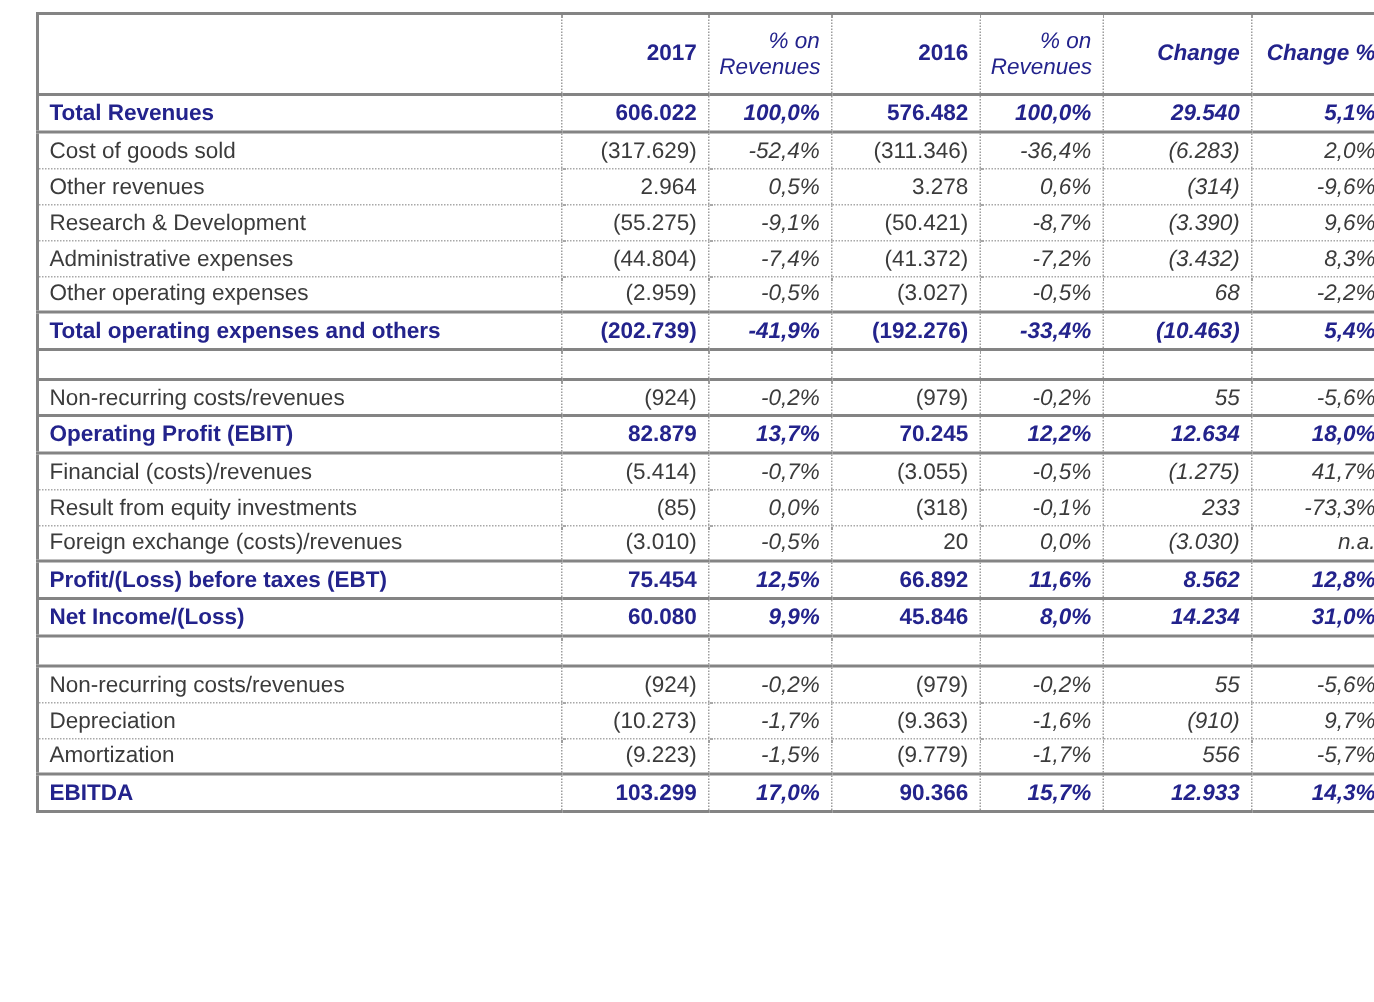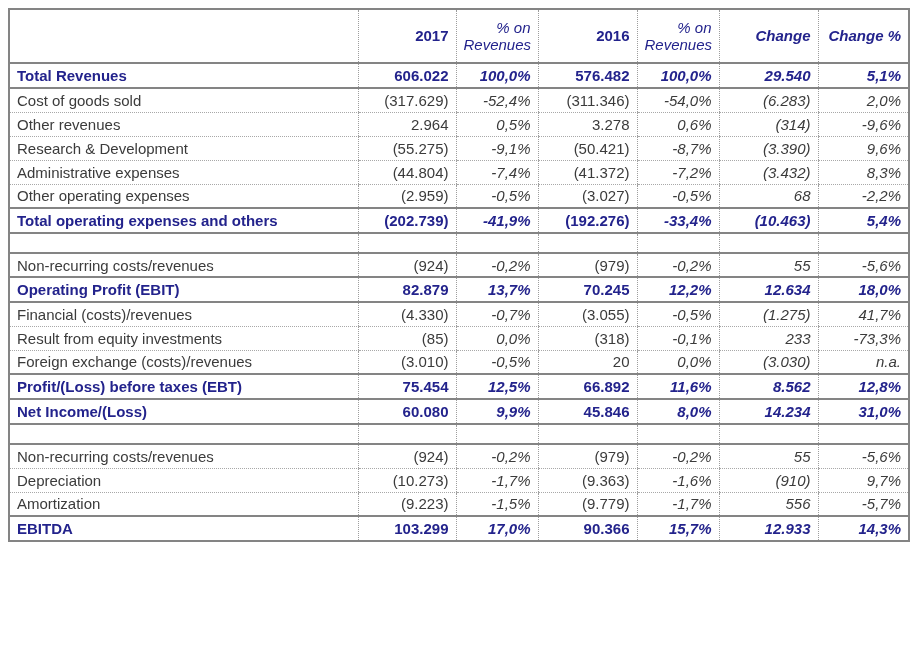--- a/index.html
+++ b/index.html
@@ -6,20 +6,21 @@
     margin: 0;
     padding: 0;
     background: #ffffff;
     width: 916px;
     height: 668px;
     overflow: hidden;
   }
   .sheet {
     padding: 8px 8px 0 8px;
     font-family: "Liberation Sans", sans-serif;
+    margin-left: 16px;
   }
   table.fin {
     border-collapse: collapse;
     table-layout: fixed;
     width: 900px;
     font-family: "Liberation Sans", sans-serif;
     font-size: 15px;
     color: #3b3b3b;
     border: 2px solid #848484;
     background: #ffffff;
@@ -104,21 +105,21 @@
           <td class="c-num">576.482</td>
           <td class="c-pct">100,0%</td>
           <td class="c-chg">29.540</td>
           <td class="c-chgpct">5,1%</td>
         </tr>
         <tr class="row-normal">
           <td class="c-label">Cost of goods sold</td>
           <td class="c-num">(317.629)</td>
           <td class="c-pct">-52,4%</td>
           <td class="c-num">(311.346)</td>
-          <td class="c-pct">-54,0%</td>
+          <td class="c-pct">-36,4%</td>
           <td class="c-chg">(6.283)</td>
           <td class="c-chgpct">2,0%</td>
         </tr>
         <tr class="row-normal">
           <td class="c-label">Other revenues</td>
           <td class="c-num">2.964</td>
           <td class="c-pct">0,5%</td>
           <td class="c-num">3.278</td>
           <td class="c-pct">0,6%</td>
           <td class="c-chg">(314)</td>
@@ -182,21 +183,21 @@
           <td class="c-label">Operating Profit (EBIT)</td>
           <td class="c-num">82.879</td>
           <td class="c-pct">13,7%</td>
           <td class="c-num">70.245</td>
           <td class="c-pct">12,2%</td>
           <td class="c-chg">12.634</td>
           <td class="c-chgpct">18,0%</td>
         </tr>
         <tr class="row-normal">
           <td class="c-label">Financial (costs)/revenues</td>
-          <td class="c-num">(4.330)</td>
+          <td class="c-num">(5.414)</td>
           <td class="c-pct">-0,7%</td>
           <td class="c-num">(3.055)</td>
           <td class="c-pct">-0,5%</td>
           <td class="c-chg">(1.275)</td>
           <td class="c-chgpct">41,7%</td>
         </tr>
         <tr class="row-normal">
           <td class="c-label">Result from equity investments</td>
           <td class="c-num">(85)</td>
           <td class="c-pct">0,0%</td>

